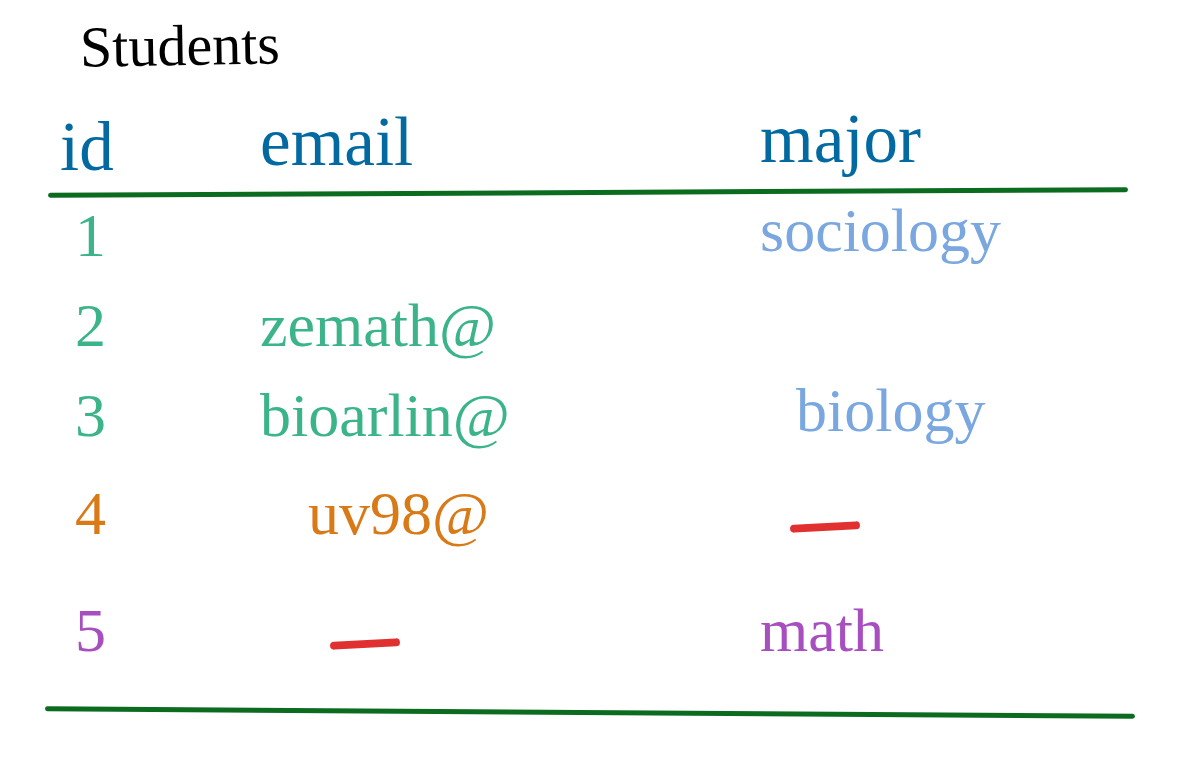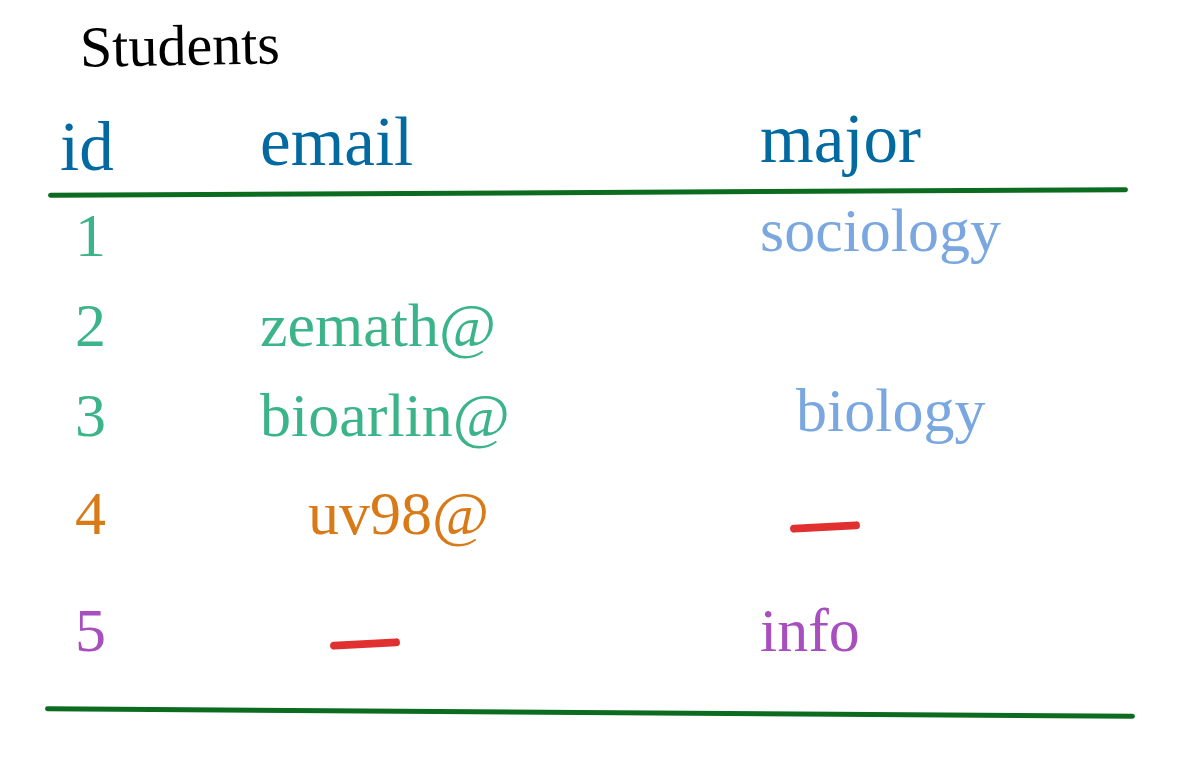--- a/index.html
+++ b/index.html
@@ -73,17 +73,17 @@
   <div class="cell c-green" style="top:380px; left:75px;">3</div>
   <div class="cell c-green" style="top:380px; left:260px;text-align:right;">bioarlin@</div>
   <div class="cell c-blue" style="top:375px; left:796px;">biology</div>
 
   <div class="cell c-orange" style="top:478px; left:75px;">4</div>
   <div class="cell c-orange" style="top:478px; left:260px;margin-left:48px;">uv98@</div>
   <div class="dash-mark" style="top:523px; left:790px;"></div>
 
   <div class="cell c-purple" style="top:595px; left:75px;">5</div>
   <div class="dash-mark" style="top:640px; left:330px;"></div>
-  <div class="cell c-purple" style="top:595px; left:760px;">info</div>
+  <div class="cell c-purple" style="top:595px; left:760px;">math</div>
 
   <div class="hr-line" style="top:710px; left:45px; width:1090px; transform:rotate(0.4deg);"></div>
 
 </div>
 
 </body></html>

